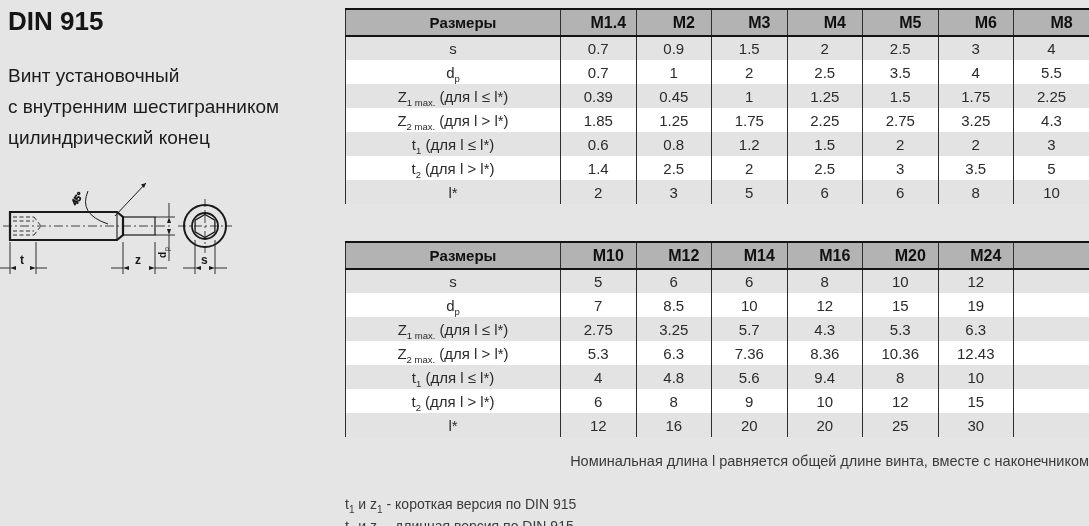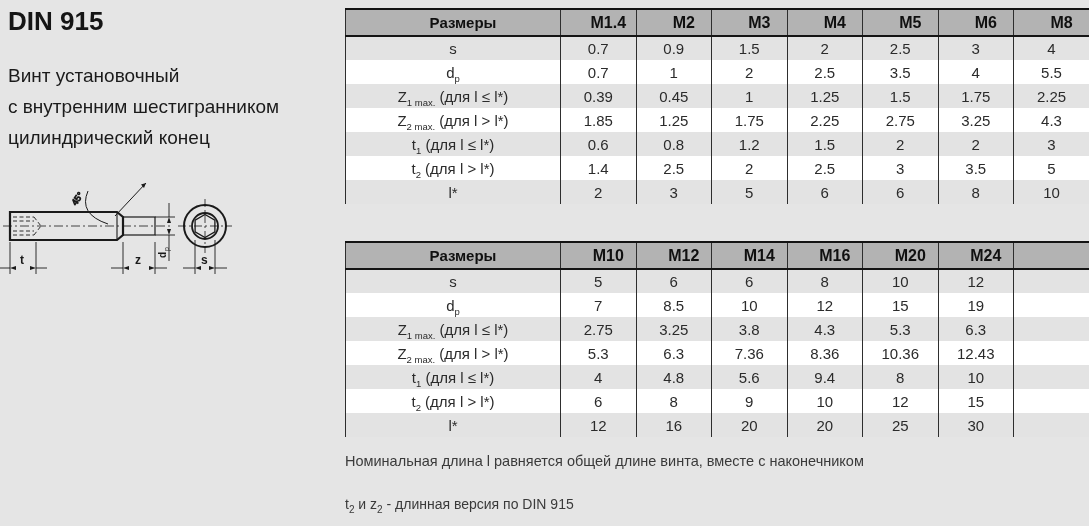--- a/index.html
+++ b/index.html
@@ -27,21 +27,21 @@
     border-top:2px solid #141414; border-bottom:2px solid #141414;padding-left:20px;
   }
   tbody tr:nth-child(odd) td { background:#e3e3e3; }
   tbody tr:nth-child(even) td { background:#ffffff; }
   td.lbl, th.lbl { font-size:15px; }
   sub { font-size:10px; line-height:0; }
   td.lbl sub { font-size:9.5px; }
 
   
   .notes { margin-top:16px; font-size:14.5px; color:#3a3a3a; }
-  .note-main { margin-bottom:24px; }
+  .note-main { margin-bottom:24px;text-align:right; }
   .note-versions div { font-size:14px; line-height:22px; color:#3a3a3a; }
 
   svg text { font-family:"Liberation Sans", sans-serif; fill:#1a1a1a; }
 </style>
 </head>
 <body>
 
 <div class="page">
 
   <div class="left-col">
@@ -273,21 +273,21 @@
             <td>10</td>
             <td>12</td>
             <td>15</td>
             <td>19</td>
             <td></td>
           </tr>
           <tr>
             <td class="lbl"><span>Z</span><sub>1 max.</sub><span> (для l ≤ l*)</span></td>
             <td>2.75</td>
             <td>3.25</td>
-            <td>3.8</td>
+            <td>5.7</td>
             <td>4.3</td>
             <td>5.3</td>
             <td>6.3</td>
             <td></td>
           </tr>
           <tr>
             <td class="lbl"><span>Z</span><sub>2 max.</sub><span> (для l &gt; l*)</span></td>
             <td>5.3</td>
             <td>6.3</td>
             <td>7.36</td>
@@ -325,18 +325,19 @@
             <td>25</td>
             <td>30</td>
             <td></td>
           </tr>
         </tbody>
       </table>
 
     <div class="notes">
       <div class="note-main">Номинальная длина l равняется общей длине винта, вместе с наконечником</div>
       <div class="note-versions" id="note-versions">
+          <div><span>t</span><sub>1</sub><span> и z</span><sub>1</sub><span> - короткая  версия по  DIN 915</span></div>
           <div><span>t</span><sub>2</sub><span> и z</span><sub>2</sub><span> - длинная версия по DIN 915</span></div>
         </div>
     </div>
   </div>
 
 </div>
 
 </body></html>

